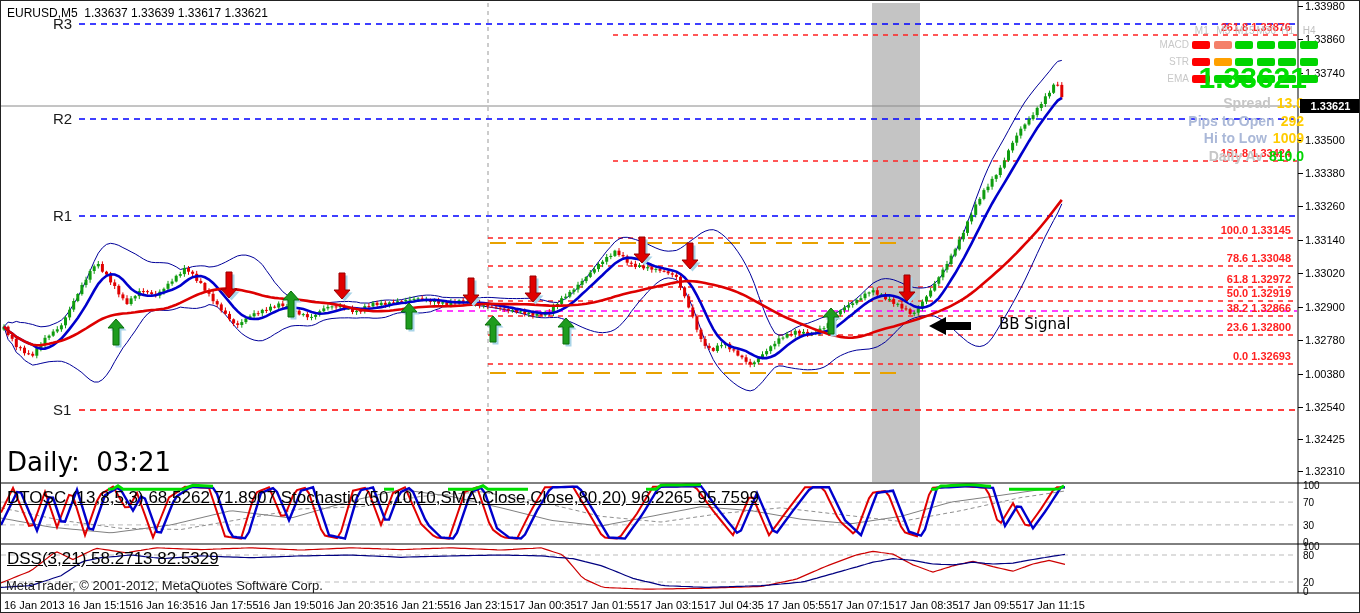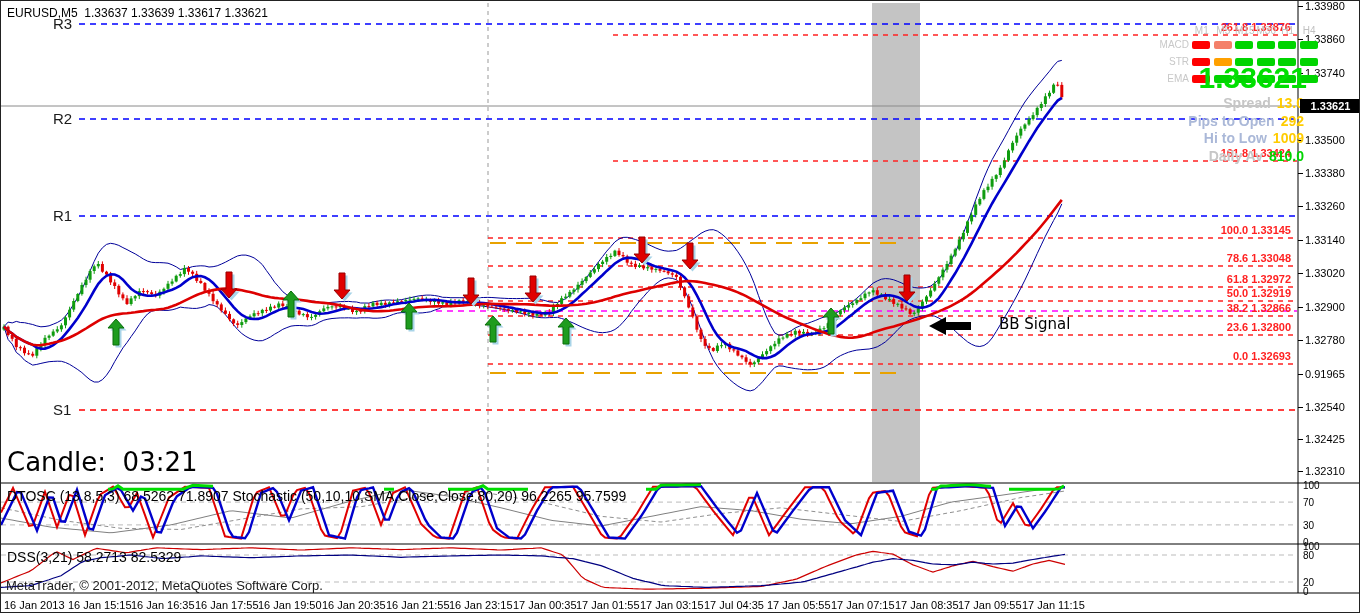--- a/index.html
+++ b/index.html
@@ -6,21 +6,21 @@
   .screen{position:relative;width:1360px;height:613px;background:#fff;
           font-family:"Liberation Sans",sans-serif;overflow:hidden;border:1px solid #222;box-sizing:border-box;}
   #chart-svg{position:absolute;left:0;top:0;}
   .ovl{position:absolute;white-space:nowrap;}
   .title{left:6px;top:5px;font-size:12px;color:#000;}
   .pivot{font-size:15px;color:#1a1a1a;}
   .fiblabel{position:absolute;right:68px;font-size:11px;font-weight:bold;color:#ff2222;white-space:nowrap;}
   .ytick{position:absolute;left:1304px;font-size:11px;color:#000;}
   .ytickmark{position:absolute;left:1297px;width:5px;height:1px;background:#000;}
   .xtick{position:absolute;top:598px;font-size:11px;color:#000;}
-  .pane-label{font-size:14px;color:#000;}
+  .pane-label{font-size:17px;color:#000;text-decoration:underline;}
   .ptick{position:absolute;left:1302px;font-size:10px;color:#000;}
   .candle-timer{left:6px;top:446px;font-size:26px;color:#000;font-family:"DejaVu Sans",sans-serif;}
   .copyright{left:5px;top:577px;font-size:13px;color:#1a1a1a;}
   .bb-label{font-size:15px;color:#000;font-family:"DejaVu Sans",sans-serif;}
   .mtx{position:absolute;top:24px;left:1150px;z-index:5;font-size:10px;color:#c0c0c0;}
   .mtx-head{display:flex;margin-left:40px;}
   .mtx-head span{width:21.5px;text-align:center;}
   .mtx-row{display:flex;align-items:center;height:17px;}
   .mtx-row .rl{width:38px;text-align:right;padding-right:3px;font-size:10px;color:#c8c8c8;}
   .cell{width:18px;height:8px;border-radius:2px;margin-right:3.5px;}
@@ -626,21 +626,21 @@
       <line x1="0" y1="592" x2="1360" y2="592" stroke="#000" stroke-width="1"></line>
       <line x1="1297" y1="0" x2="1297" y2="592" stroke="#000" stroke-width="1"></line>
     </svg>
 
   <div class="ovl title">
     <span>EURUSD,M5</span>&nbsp;
     <span>1.33637 1.33639 1.33617 1.33621</span>
   </div>
 
   <div class="ovl candle-timer">
-    <span>Candle:</span>&nbsp;
+    <span>Daily:</span>&nbsp;
     <span>03:21</span>
   </div>
 
   <div class="ovl copyright">MetaTrader, © 2001-2012, MetaQuotes Software Corp.</div>
 
   <div class="ovl pane-label" style="left:6px;top:487px;">DTOSC (13,8,5,3) 68.5262 71.8907   Stochastic (50,10,10,SMA,Close,Close,80,20) 96.2265 95.7599</div>
   <div class="ovl pane-label" style="left:6px;top:548px;">DSS(3,21) 58.2713 82.5329</div>
 
   <div class="ovl bb-label" style="left:998px;top:314px;">BB Signal</div>
 
@@ -722,21 +722,21 @@
       <div class="ytick" style="top: 199px;">1.33260</div>
       <div class="ytickmark" style="top: 239px;"></div>
       <div class="ytick" style="top: 233px;">1.33140</div>
       <div class="ytickmark" style="top: 272px;"></div>
       <div class="ytick" style="top: 266px;">1.33020</div>
       <div class="ytickmark" style="top: 306px;"></div>
       <div class="ytick" style="top: 300px;">1.32900</div>
       <div class="ytickmark" style="top: 339px;"></div>
       <div class="ytick" style="top: 333px;">1.32780</div>
       <div class="ytickmark" style="top: 373px;"></div>
-      <div class="ytick" style="top: 367px;">0.91965</div>
+      <div class="ytick" style="top: 367px;">1.00380</div>
       <div class="ytickmark" style="top: 406px;"></div>
       <div class="ytick" style="top: 400px;">1.32540</div>
       <div class="ytickmark" style="top: 438px;"></div>
       <div class="ytick" style="top: 432px;">1.32425</div>
       <div class="ytickmark" style="top: 470px;"></div>
       <div class="ytick" style="top: 464px;">1.32310</div>
       <div class="ovl" style="left: 1299px; top: 98px; width: 61px; height: 14px; background: rgb(0, 0, 0); color: rgb(255, 255, 255); font-size: 11px; font-weight: bold; text-align: center; line-height: 14px; z-index: 7;">1.33621</div>
       <div class="xtick" style="left: 3px;">16 Jan 2013</div>
       <div class="xtick" style="left: 67px;">16 Jan 15:15</div>
       <div class="xtick" style="left: 130px;">16 Jan 16:35</div>

